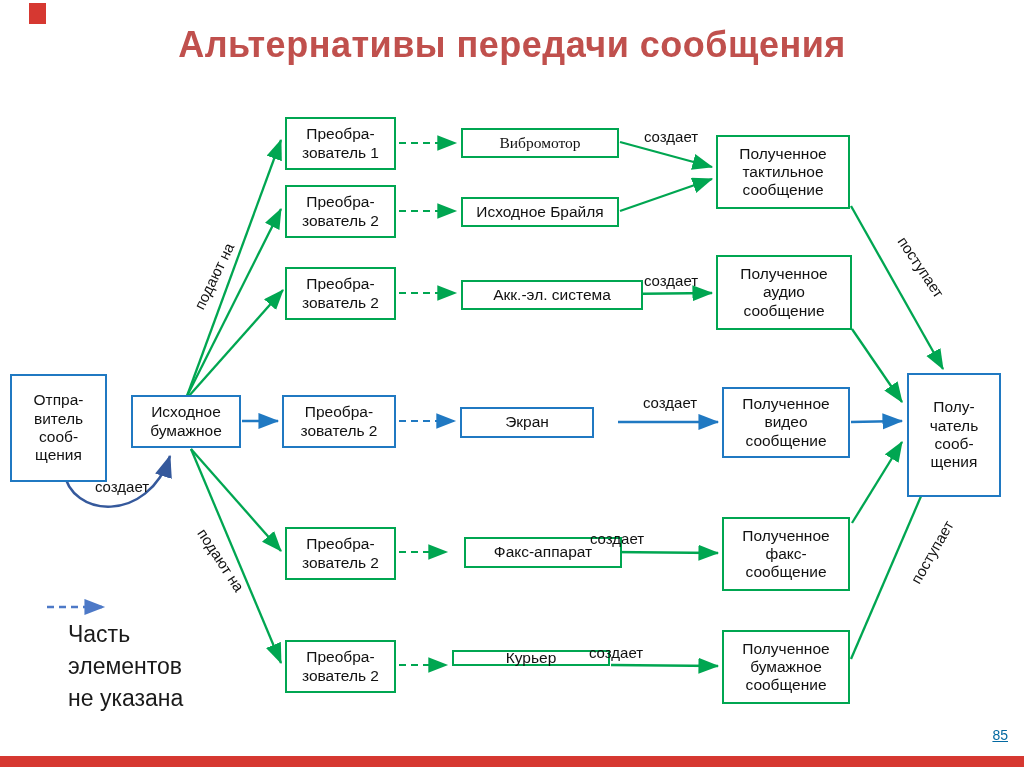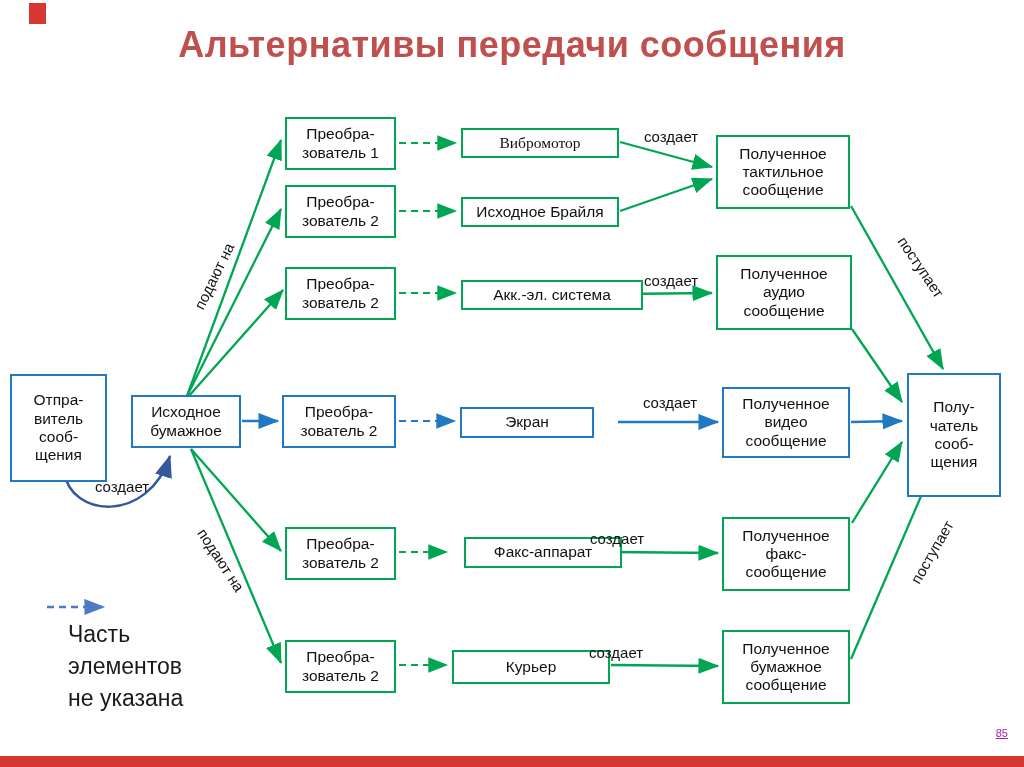--- a/index.html
+++ b/index.html
@@ -19,21 +19,21 @@
   }
   .bg{border-color:#00a651;}
   .bb{border-color:#2079c2;}
   .elabel{
     position:absolute;z-index:3;font-size:15px;color:#111;white-space:nowrap;
   }
   #legend-text{
     position:absolute;left:44px;top:618px;z-index:3;font-size:23px;line-height:1.4;
     color:#1a1a1a;white-space:pre-line;margin-left:24px;
   }
-  #page-number{position:absolute;right:16px;top:727px;font-size:11px;color:#a21caf;z-index:3;text-decoration:underline;}
+  #page-number{position:absolute;right:16px;top:727px;font-size:14px;color:#0369a1;z-index:3;text-decoration:underline;}
   .red-decor{position:absolute;background:#d63831;z-index:4;}
   #top-left-mark{left:29px;top:3px;width:17px;height:21px;}
   #bottom-bar{left:0;top:756px;width:1024px;height:11px;}
 </style>
 </head>
 <body>
 
 <div id="page">
 
   <div id="title">Альтернативы передачи сообщения</div>
@@ -112,21 +112,21 @@
   <div class="b bg" style="left:285px;top:527px;width:111px;height:53px;">Преобра-
 зователь 2</div>
   <div class="b bg" style="left:285px;top:640px;width:111px;height:53px;">Преобра-
 зователь 2</div>
 
   <div class="b bg" style="left:461px;top:128px;width:158px;height:30px;font-family:Liberation Serif, serif;">Вибромотор</div>
   <div class="b bg" style="left:461px;top:197px;width:158px;height:30px;">Исходное Брайля</div>
   <div class="b bg" style="left:461px;top:280px;width:182px;height:30px;">Акк.-эл. система</div>
   <div class="b bb" style="left:460px;top:407px;width:134px;height:31px;text-align:center;">Экран</div>
   <div class="b bg" style="left:464px;top:537px;width:158px;height:31px;">Факс-аппарат</div>
-  <div class="b bg" style="left:452px;top:650px;width:158px;height:34px;">Курьер</div>
+  <div class="b bg" style="left:452px;top:650px;width:158px;height:16px;">Курьер</div>
 
   <div class="b bg" style="left:716px;top:135px;width:134px;height:74px;">Полученное
 тактильное
 сообщение</div>
   <div class="b bg" style="left:716px;top:255px;width:136px;height:75px;">Полученное
 аудио
 сообщение</div>
   <div class="b bb" style="left:722px;top:387px;width:128px;height:71px;">Полученное
 видео
 сообщение</div>

